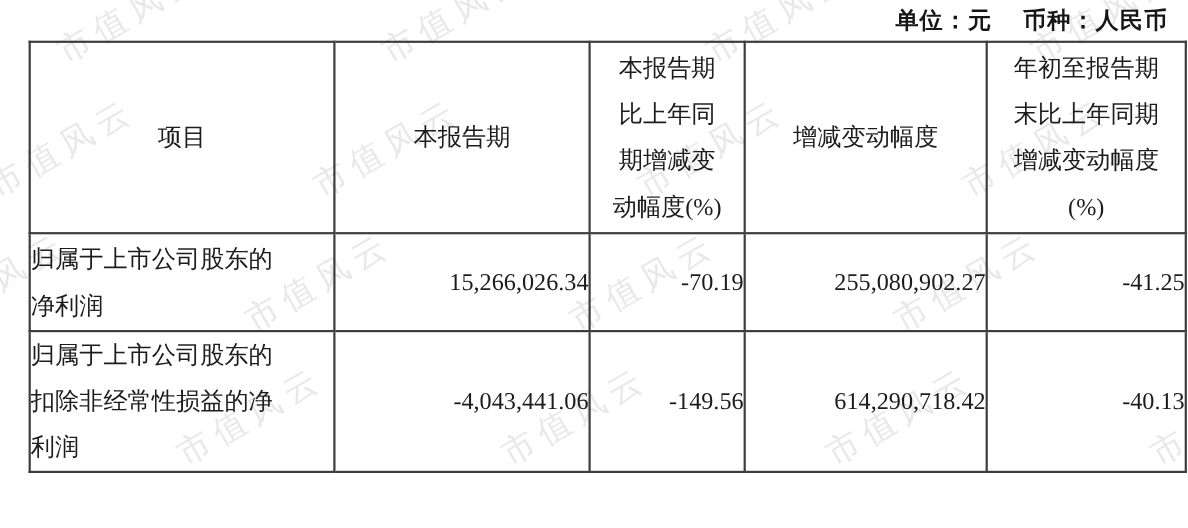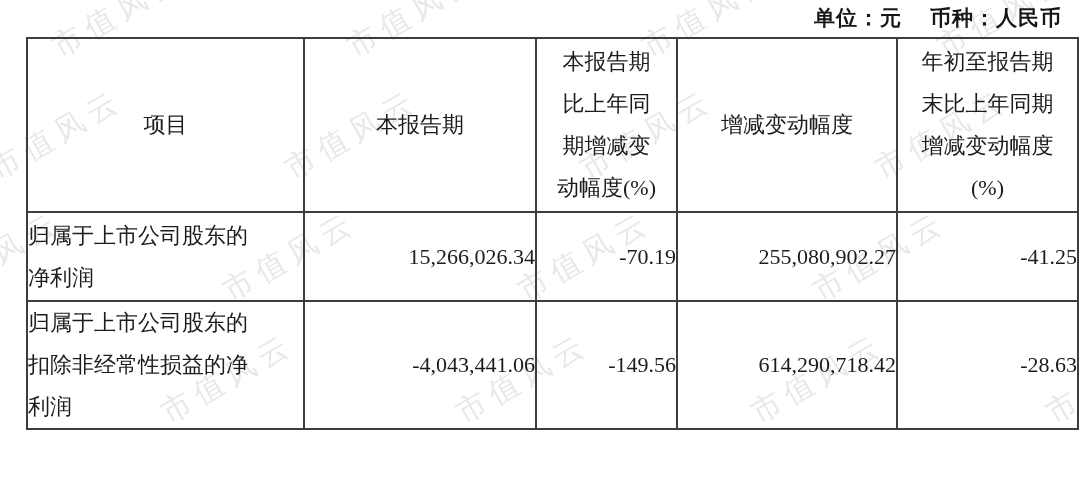--- a/index.html
+++ b/index.html
@@ -138,16 +138,16 @@
     <td class="num pr-c4">255,080,902.27</td>
     <td class="num pr-c5">-41.25</td>
   </tr>
   <tr style="height:127px">
     <td class="item">归属于上市公司股东的
 扣除非经常性损益的净
 利润</td>
     <td class="num pr-c2">-4,043,441.06</td>
     <td class="num pr-c3">-149.56</td>
     <td class="num pr-c4">614,290,718.42</td>
-    <td class="num pr-c5">-28.63</td>
+    <td class="num pr-c5">-40.13</td>
   </tr>
 </tbody>
   </table>
 
 </body></html>

